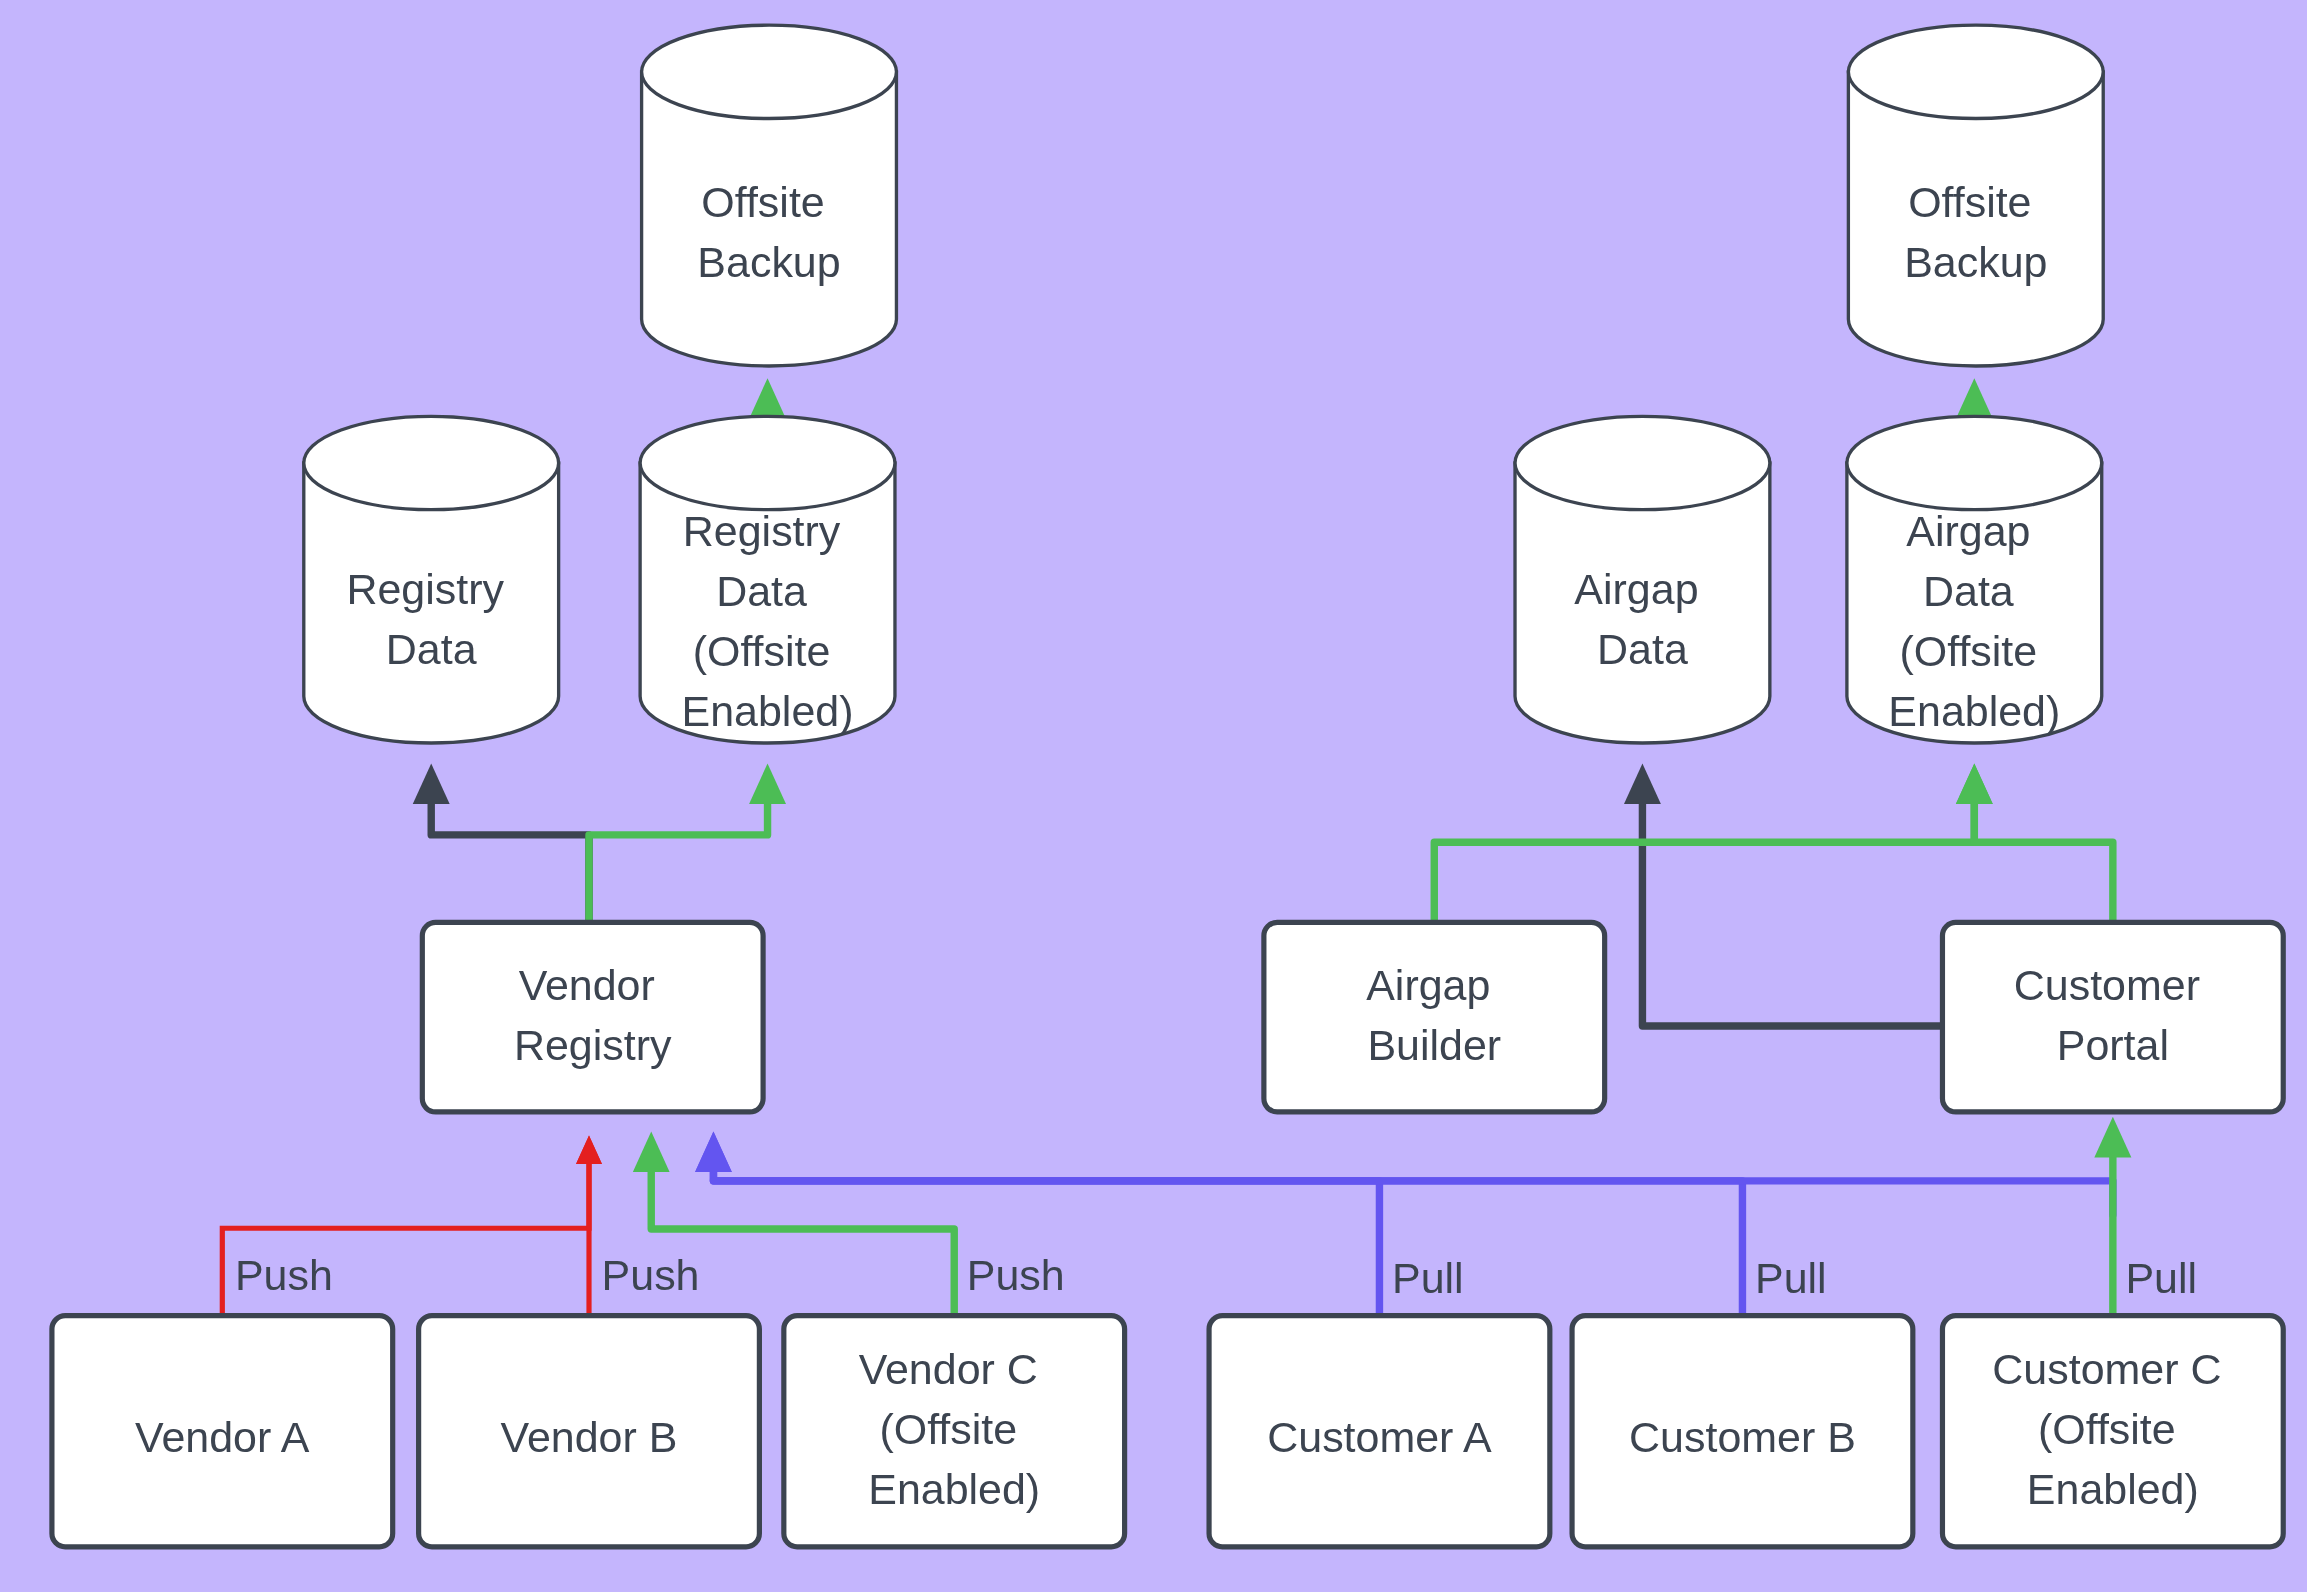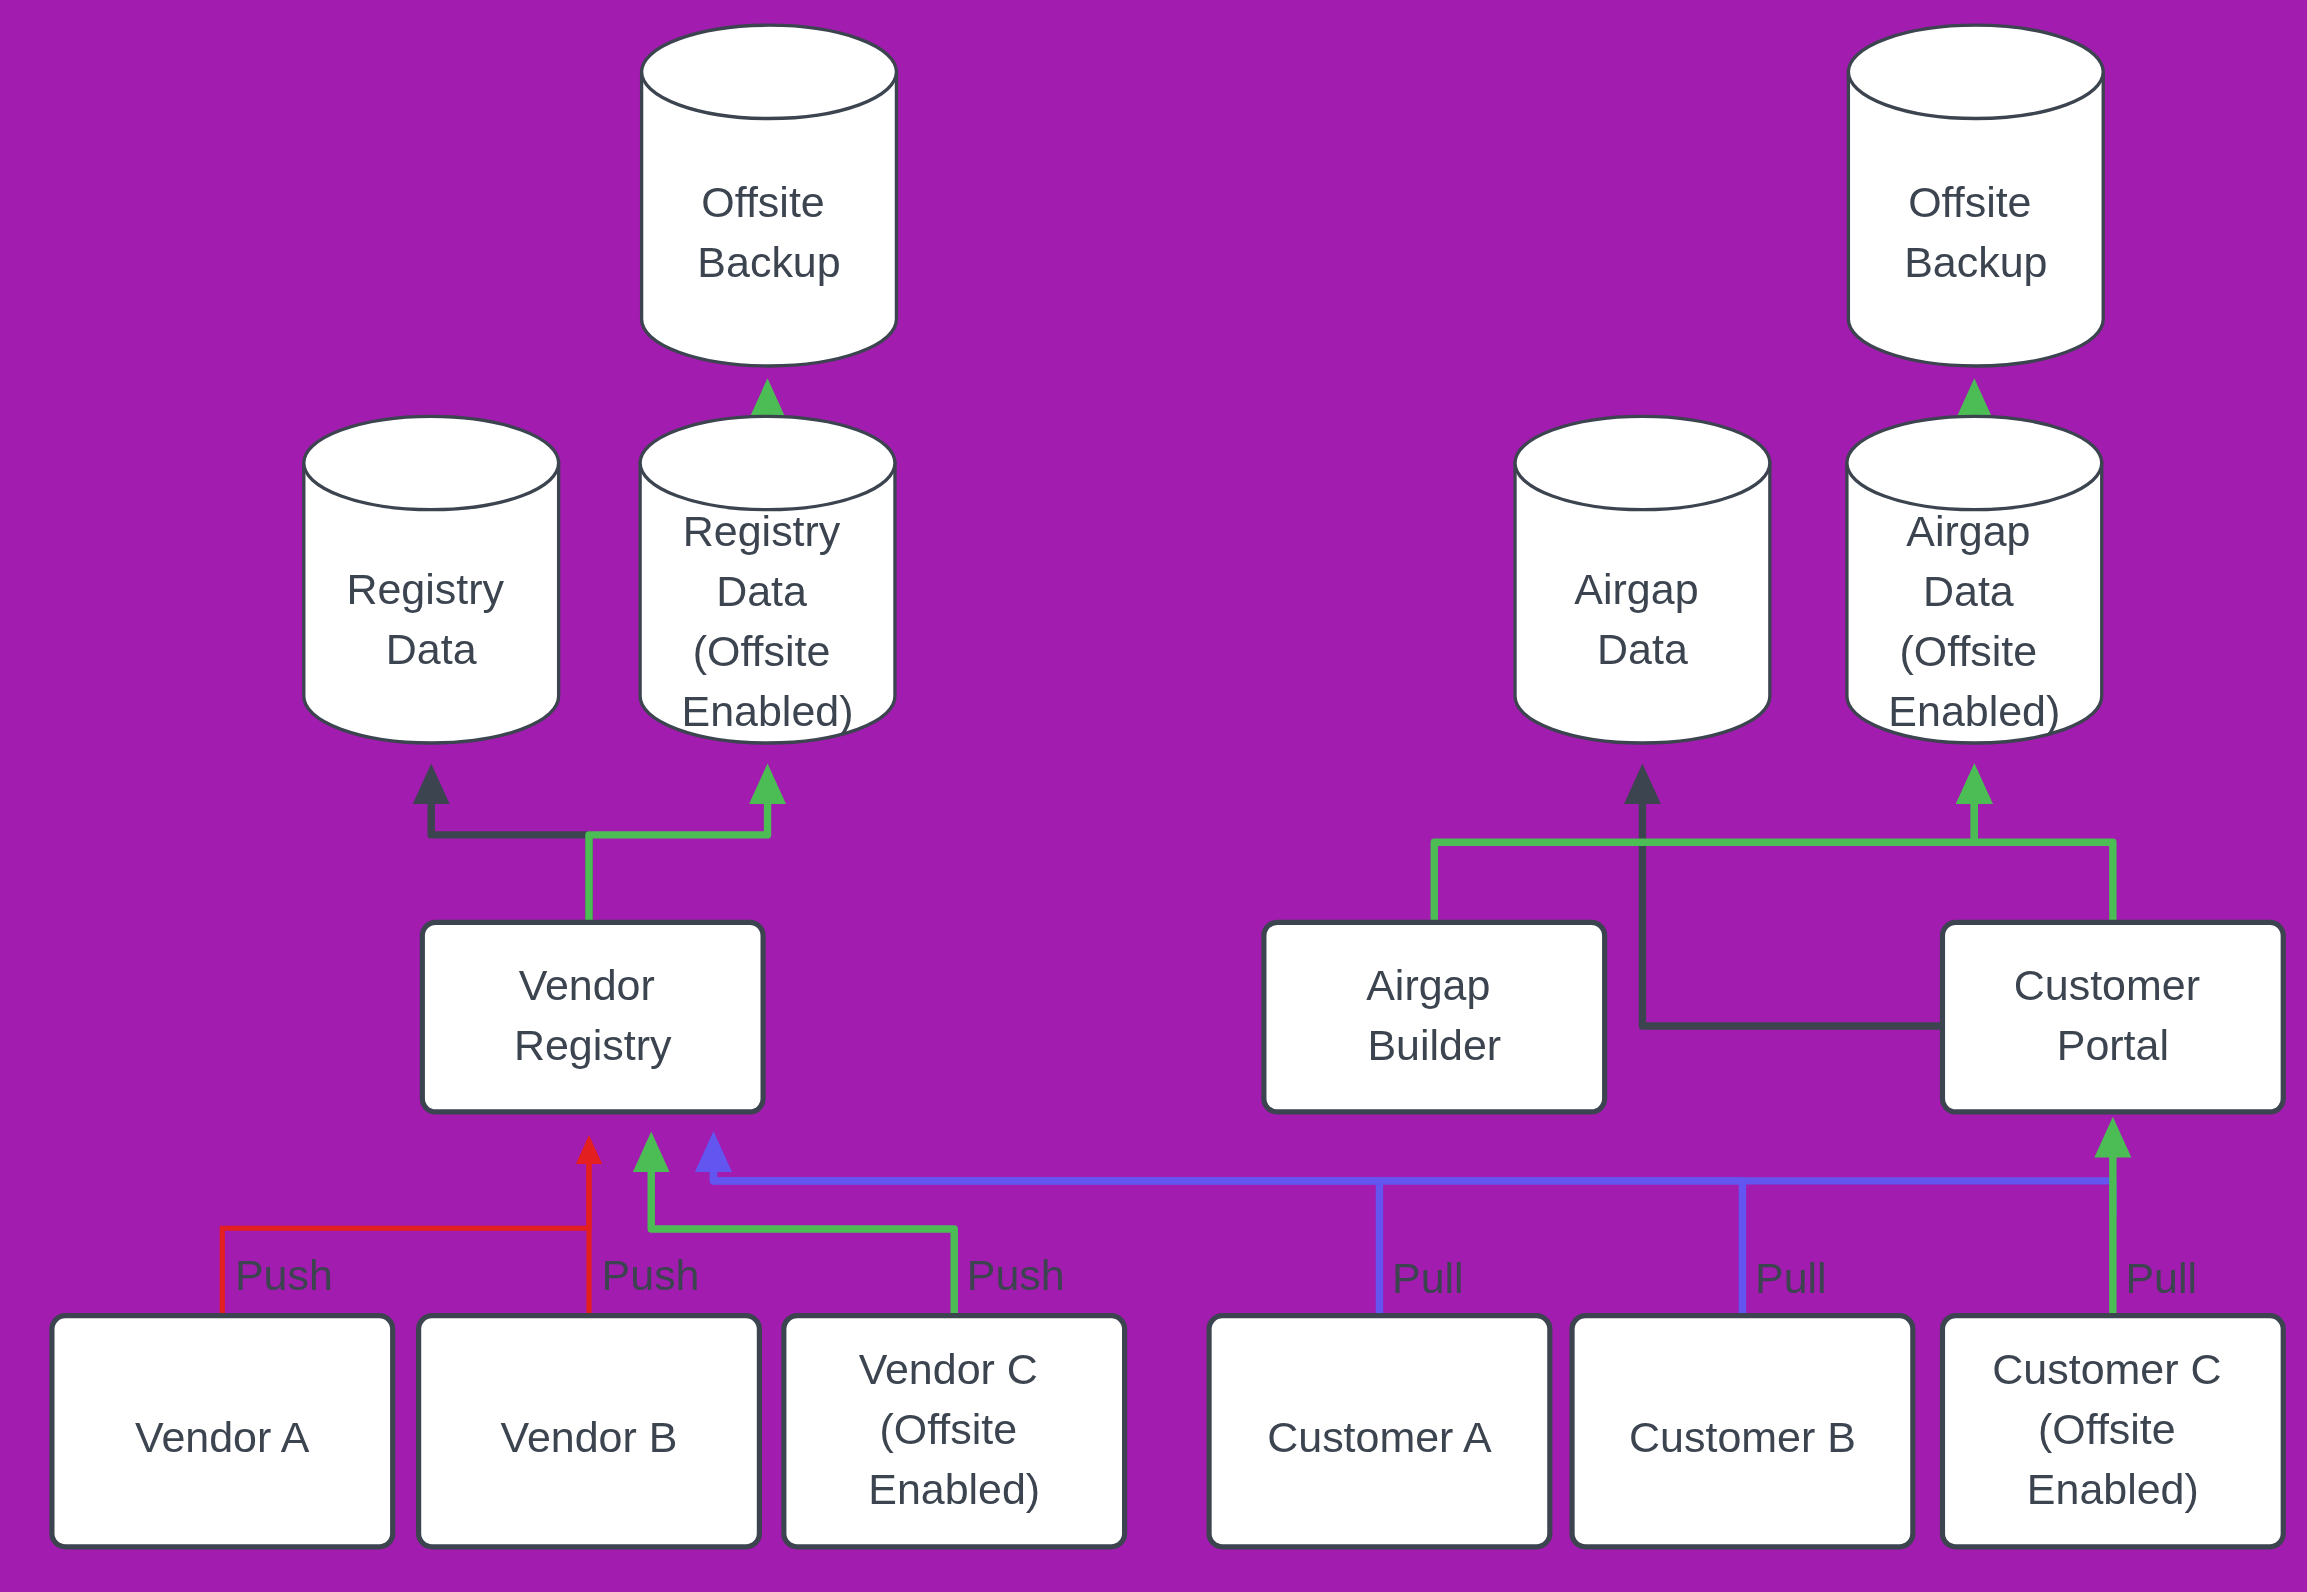--- a/index.html
+++ b/index.html
@@ -4,21 +4,21 @@
 <style>
   html, body {
     margin: 0;
     padding: 0;
     background: #ffffff;
   }
   #canvas-wrap {
     position: relative;
     width: 2307px;
     height: 1592px;
-    background: #a21caf;
+    background: #c4b5fd;
     overflow: hidden;
   }
   svg#diagram {
     position: absolute;
     top: 0; left: 0;
     width: 2307px;
     height: 1592px;
     display: block;
   }
   .node-text {

